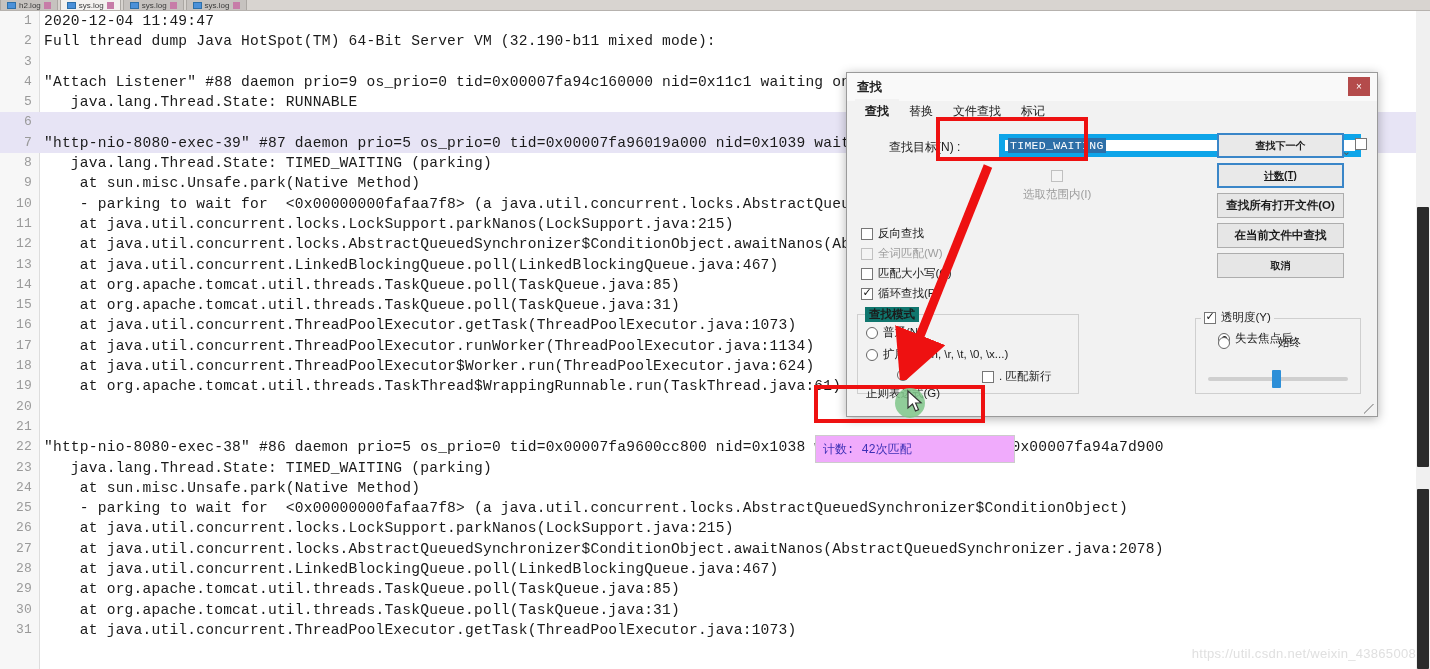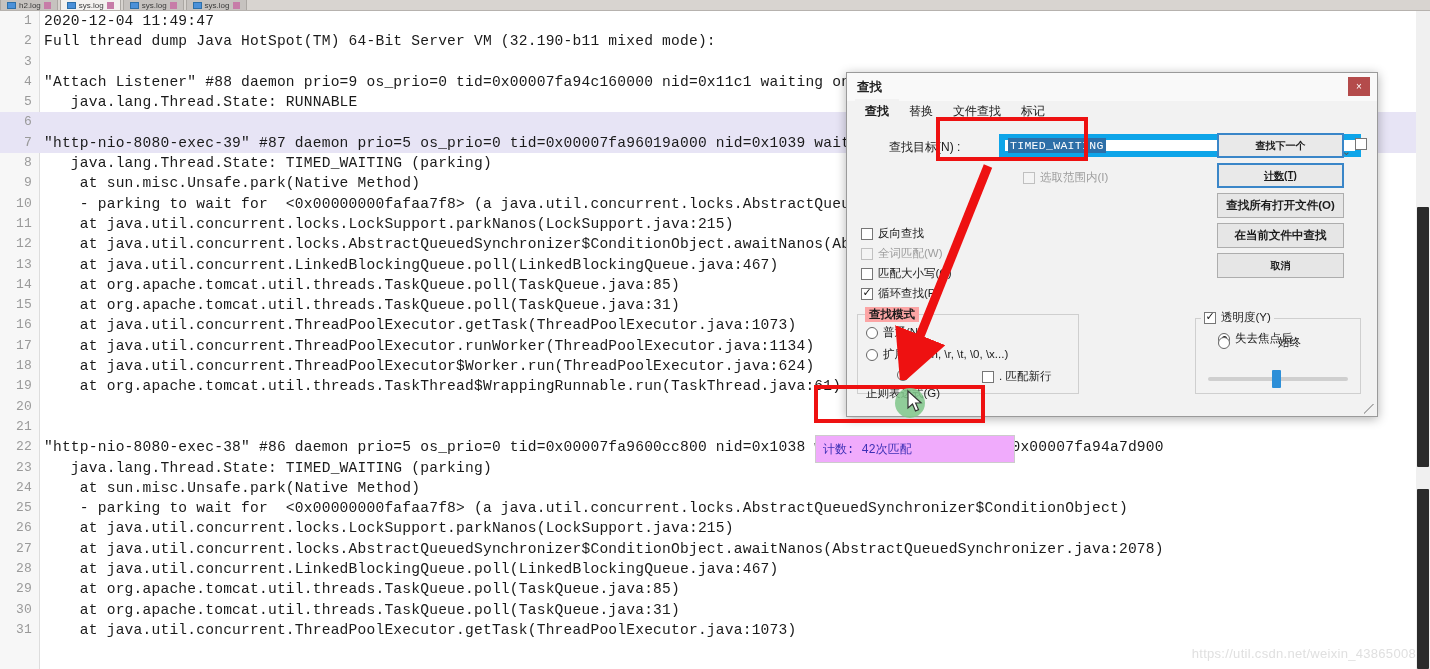--- a/index.html
+++ b/index.html
@@ -127,21 +127,21 @@
     width:12px; height:12px; border:1px solid #666; border-radius:50%;
     background:#fff; position:relative; flex:none; display:inline-block;
   }
   .radio.on::after{
     content:""; position:absolute; left:2.5px; top:2.5px;
     width:5px; height:5px; border-radius:50%; background:#222;
   }
 
   .group{ position:absolute; border:1px solid #cfcfcf; }
   .group > .glabel{
-    position:absolute; top:-8px; left:7px; background:#fca5a5;
+    position:absolute; top:-8px; left:7px; background:#0f766e;
     padding:0 4px; font-size:11.5px; font-weight:bold; white-space:nowrap;
   }
 
   .btn{
     position:absolute; background:#e6e6e6; border:1px solid #adadad;
     font-size:10px; font-weight:bold; color:#1b1b1b;
     display:flex; align-items:center; justify-content:center;
     cursor:pointer; white-space:nowrap;
   }
   .btn.primary{ border:2px solid #3a86c8; background:#e9e9e9; }
@@ -274,21 +274,21 @@
 
   <div id="fd-body">
 
     <div class="lbl-find">查找目标(N) :</div>
 
     <div id="find-input-wrap">
       <span id="find-input-val">TIMED_WAITING</span>
       <span id="find-combo-arrow">⌄</span>
     </div>
 
-    <div class="ck disabled" style="left:176px; top:52px;">
+    <div class="ck disabled" style="left:176px; top:52px;flex-direction:column;">
       <span class="box"></span>
       <span>选取范围内(I)</span>
     </div>
 
     <div class="ck" style="left:14px; top:108px;">
       <span class="box"></span>
       <span>反向查找</span>
     </div>
     <div class="ck disabled" style="left:14px; top:128px;">
       <span class="box"></span>

